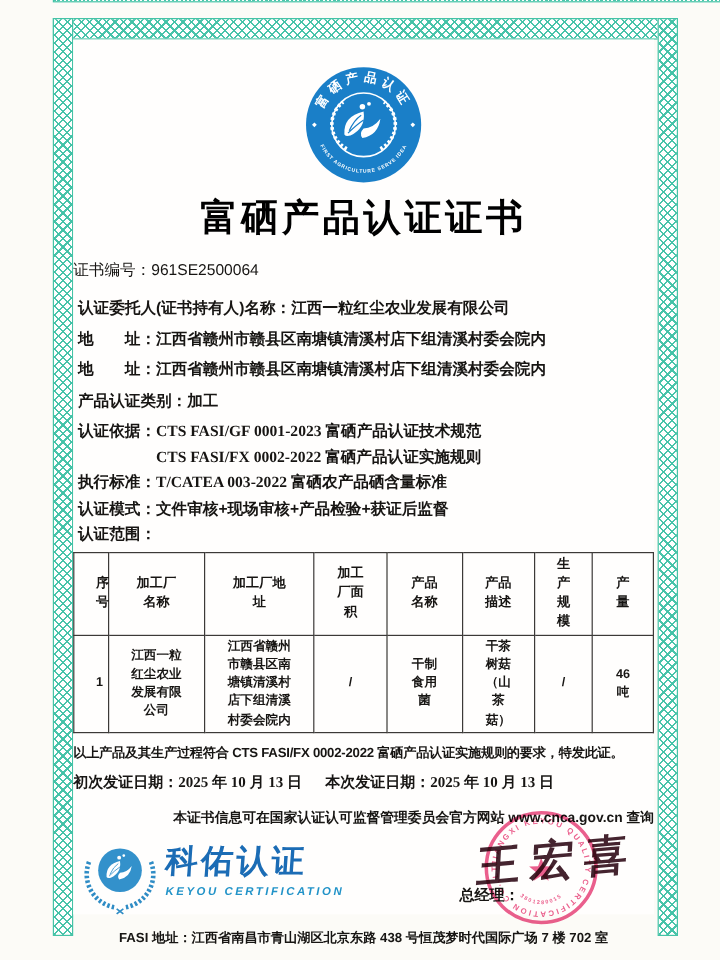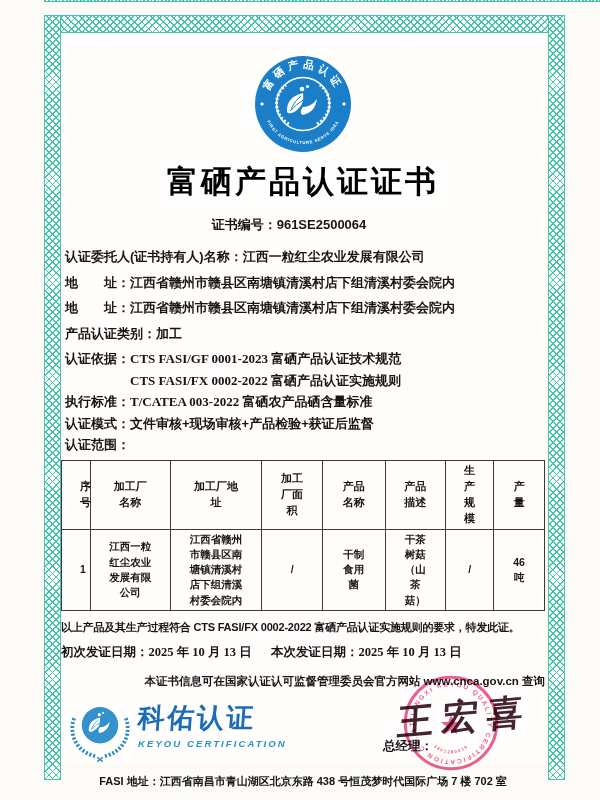--- a/index.html
+++ b/index.html
@@ -12,21 +12,21 @@
       repeating-linear-gradient(-45deg, rgba(64,193,166,.95) 0 1.3px, transparent 1.3px 5px);
     border:1.4px solid #45c3a6;box-sizing:border-box;}
   .band.top{left:44px;right:35px;top:15px;height:18px;}
   .band.bottom{left:44px;right:35px;bottom:20px;height:18px;}
   .band.left{left:44px;top:15px;bottom:20px;width:17px;}
   .band.right{right:35px;top:15px;bottom:20px;width:17px;}
   
   #content{position:absolute;left:61px;top:33px;right:55px;bottom:38px;background:#fffefd;}
   .logo-wrap{text-align:center;margin-top:21px;height:100px;}
   .title{text-align:center;font-size:31px;font-weight:bold;letter-spacing:3px;margin-top:7px;color:#000000;}
-  .certno{text-align:center;font-size:13px;font-weight:bold;margin:13px 28px 0 0;}
+  .certno{text-align:left;font-size:13px;font-weight:normal;margin:13px 28px 0 0;}
   .fields{margin:14px 0 0 4px;font-size:13px;font-weight:bold;}
   .frow{margin-bottom:7.5px;white-space:nowrap;}
   .frow.tight{margin-bottom:3.5px;}
   .frow .serif{font-family:"Liberation Serif",serif;}
   .frow.indent{padding-left:65px;}
   table.scope{border-collapse:collapse;width:100%;margin-top:6px;font-size:10.5px;table-layout:fixed;}
   table.scope th,table.scope td{border:1px solid #3c3a38;text-align:center;vertical-align:middle;
       padding:2px 18px;line-height:1.45;font-weight:bold;word-break:break-all;}
   table.scope th{height:26px;font-size:11px;}
   table.scope td{height:70px;}

